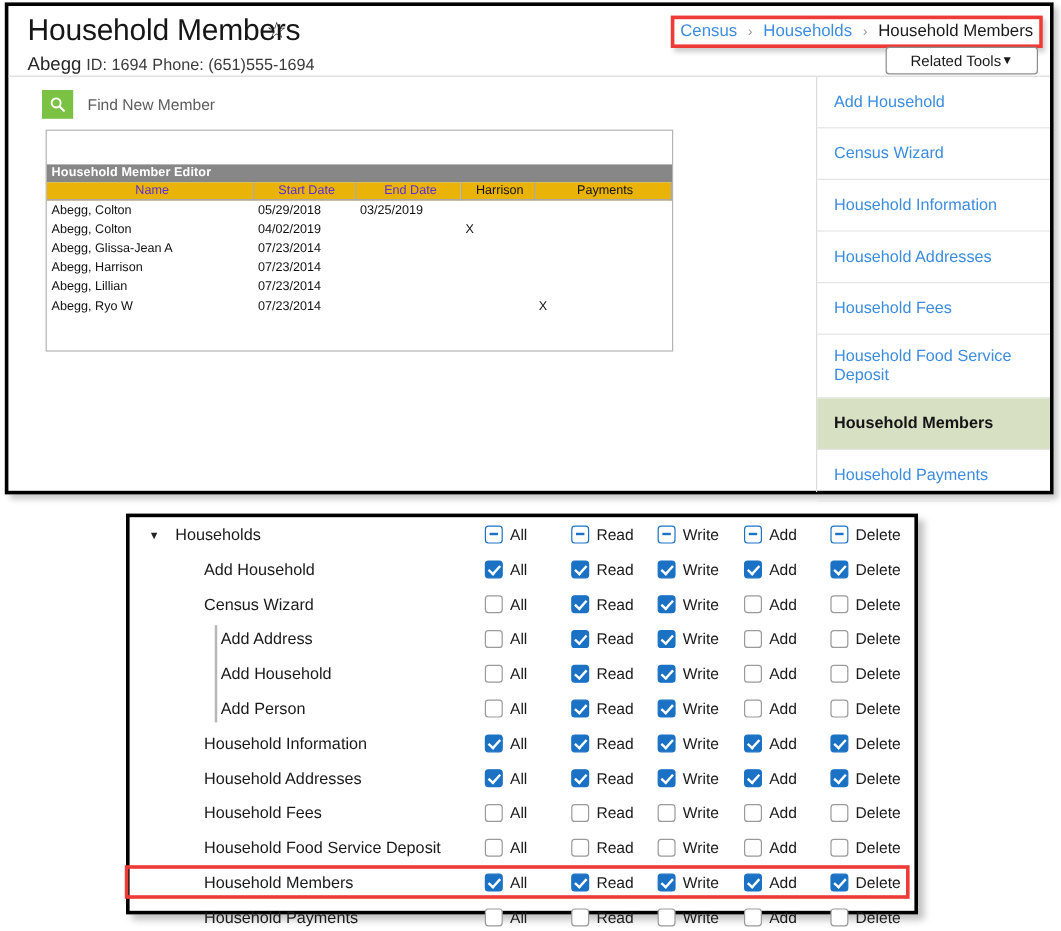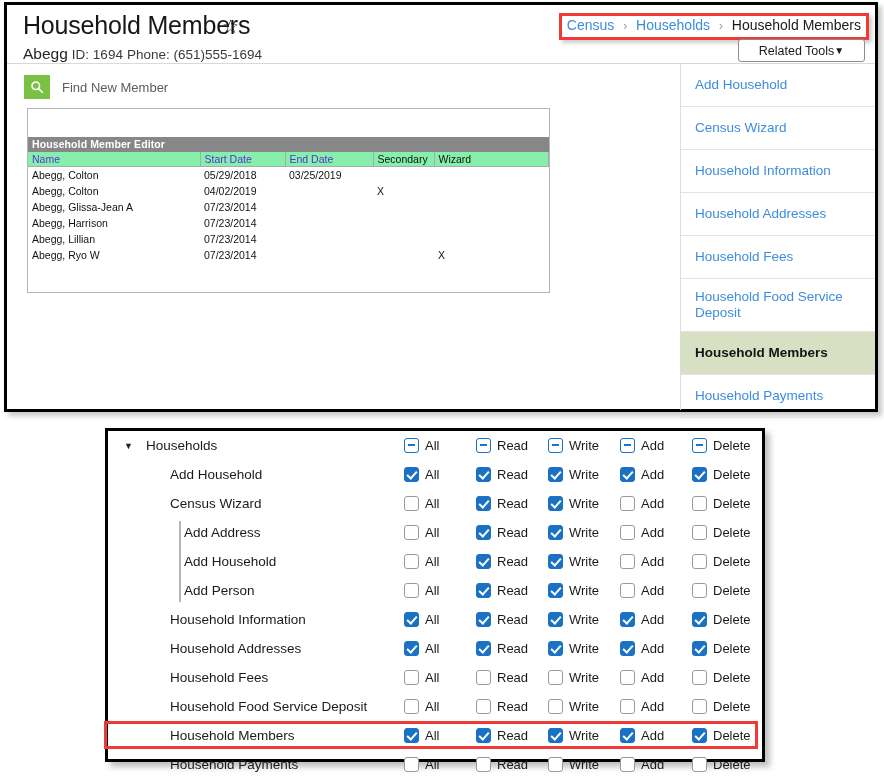--- a/index.html
+++ b/index.html
@@ -31,42 +31,42 @@
 
   #related-tools{
     position:absolute;right:10px;top:34px;width:125px;height:21px;
     border:1px solid #8d8d8d;border-radius:3px;background:#fff;
     font-size:12.5px;color:#1a1a1a;display:flex;align-items:center;justify-content:center;gap:0;
   }
   #related-tools .chev{font-size:10px;}
 
   
   #app-body{position:relative;height:346px;}
-  #content-col{position:absolute;left:0;top:0;width:673px;height:100%;}
+  #content-col{position:absolute;left:11px;top:0;width:673px;height:100%;}
   #side-col{position:absolute;left:673px;top:0;right:0;height:100%;border-left:1px solid #dcdcdc;}
 
   
   #find-row{position:absolute;left:17px;top:11px;display:flex;align-items:center;}
   #find-btn{width:26px;height:24px;background:#7bc143;display:flex;align-items:center;justify-content:center;}
   #find-btn svg{display:block;}
   #find-label{margin-left:12px;font-size:13px;color:#5c5c5c;}
 
   
   #editor{
     position:absolute;left:20px;top:44px;width:523px;height:185px;
     border:1px solid #b4b4b4;background:#fff;box-sizing:border-box;
   }
   #editor-title{
     height:13px;background:#878787;color:#fff;font-size:10.5px;font-weight:700;
     padding:1px 0 1px 4px;line-height:13px;letter-spacing:.1px;margin-top:28px;
   }
   table.mt{width:100%;border-collapse:collapse;table-layout:fixed;}
   table.mt th{
-    font-size:10.5px;font-weight:400;text-align:left;padding:1px 0 1px 4px;
-    background:#86efac;border-right:1px solid #aaa;border-bottom:1px solid #aaa;
+    font-size:10.5px;font-weight:400;text-align:center;padding:1px 0 1px 4px;
+    background:#eab308;border-right:1px solid #aaa;border-bottom:1px solid #aaa;
     color:#5a2fd6;white-space:nowrap;
   }
   table.mt th.plain{color:#111;}
   table.mt td{
     font-size:10.5px;padding:1px 0 1px 4px;color:#111;white-space:nowrap;
     border:0;height:14px;
   }
   td.ctr{text-align:left;padding-left:14px;}
 
   
@@ -164,22 +164,22 @@
               <col style="width:85px">
               <col style="width:88px">
             <col style="width:61px">
               <col style="width:auto">
           </colgroup>
           <thead>
             <tr>
               <th>Name</th>
               <th>Start Date</th>
               <th>End Date</th>
-              <th class="plain">Secondary</th>
-              <th class="plain">Wizard</th>
+              <th class="plain">Harrison</th>
+              <th class="plain">Payments</th>
             </tr>
           </thead>
           <tbody id="member-rows">
               <tr>
                 <td>Abegg, Colton</td>
                 <td>05/29/2018</td>
                 <td>03/25/2019</td>
                 <td class="ctr"></td>
                 <td class="ctr"></td>
               </tr>

